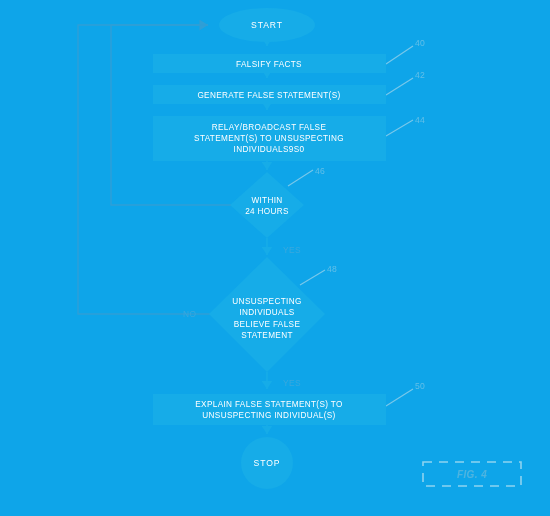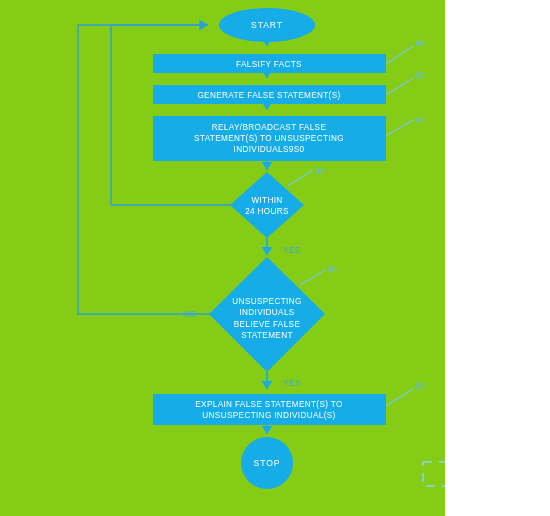--- a/index.html
+++ b/index.html
@@ -6,23 +6,23 @@
   html, body {
     margin: 0;
     padding: 0;
     background: #ffffff;
   }
   body {
     font-family: "Liberation Sans", sans-serif;
   }
   #canvas {
     position: relative;
-    width: 445px;
+    width: 550px;
     height: 516px;
-    background: #84cc16;
+    background: #0ea5e9;
     overflow: hidden;
   }
   #flow-svg {
     position: absolute;
     left: 0;
     top: 0;
     width: 550px;
     height: 516px;
     display: block;
   }

